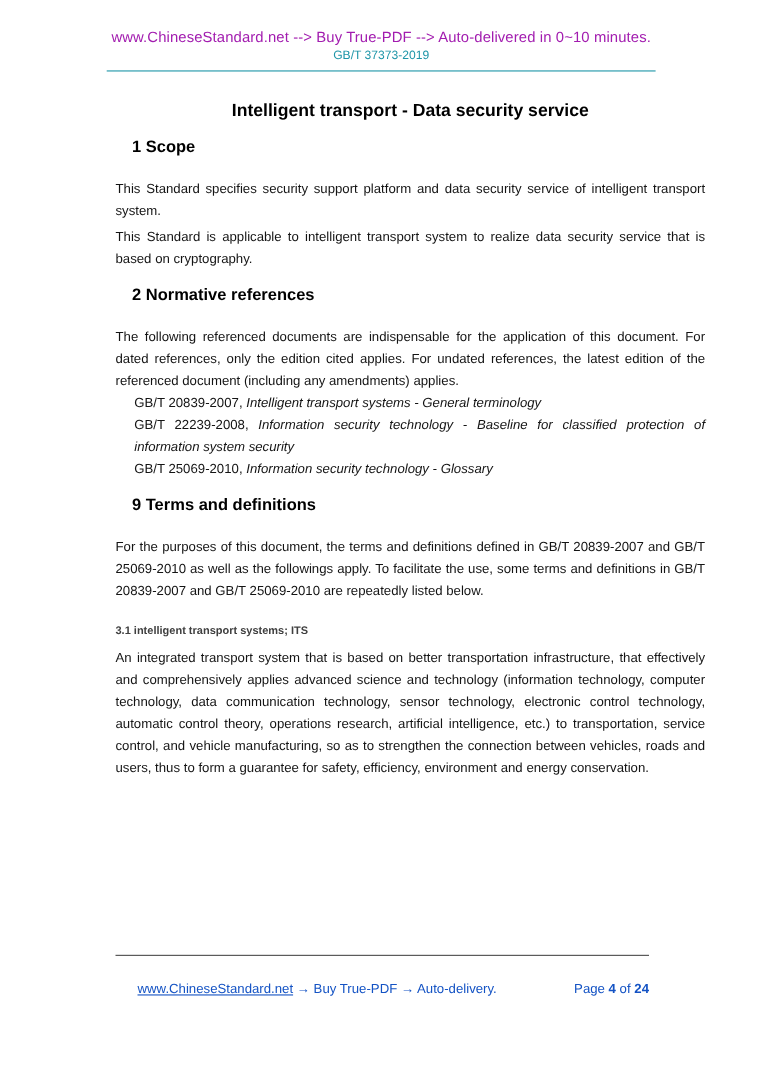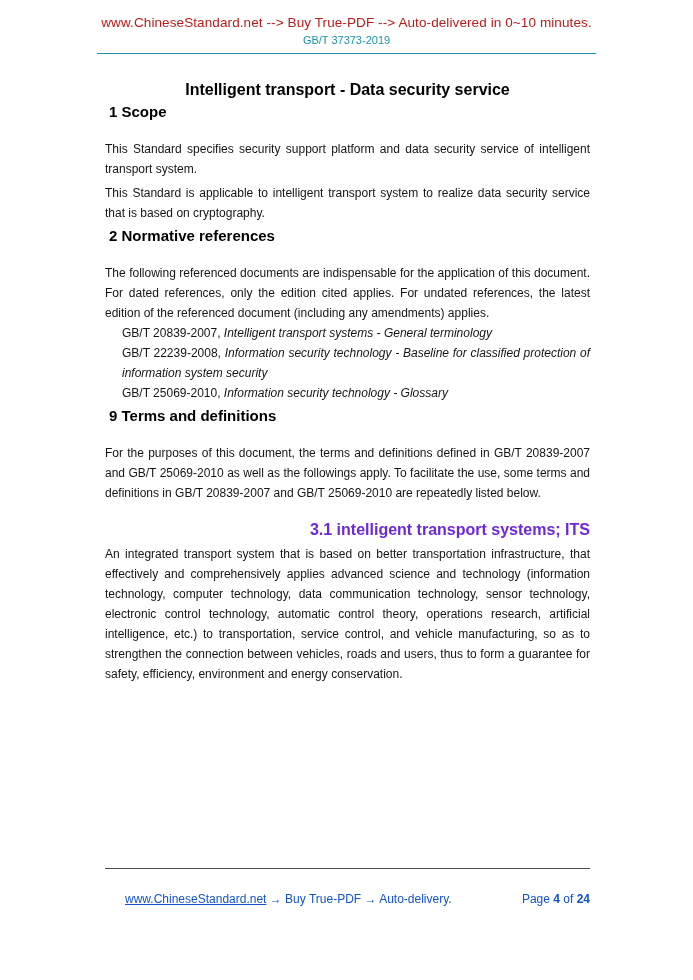--- a/index.html
+++ b/index.html
@@ -12,76 +12,76 @@
     color: #111111;
   }
   .page {
     position: relative;
     width: 693px;
     height: 980px;
     background: #ffffff;
     overflow: hidden;
   }
   .promo {
-    padding-top: 15px;
+    padding-top: 26px;
     text-align: center;
-    color: #b91c1c;
+    color: #a21caf;
     font-size: 13.5px;
     letter-spacing: 0.1px;
   }
   .std-code {
     text-align: center;
     color: #1d95a8;
     font-size: 11px;
     margin-top: 4px;
   }
   .header-rule {
     width: 499px;
     border: none;
     border-top: 1px solid #1d95a8;
     margin: 7px auto 0 auto;
   }
   .content {
-    padding: 0 103px 0 105px;
+    padding: 0 52px 0 105px;
   }
   .doc-title {
     font-size: 16px;
     font-weight: bold;
     text-align: center;
     color: #000000;
     margin: 27px 0 0 0;
   }
   h2.section-heading {
     font-size: 15px;
     font-weight: bold;
     color: #000000;
-    margin: 4px;
+    margin: 15px;
   }
   .h-scope { margin-top: 63px; }
   .h-normative { margin-top: 30px; }
   .h-terms { margin-top: 30px; }
   p {
     margin: 0;
     font-size: 12px;
     line-height: 20px;
     text-align: justify;
     color: #141414;
   }
   .p-block { margin-top: 19px; }
   .p-follow { margin-top: 4px; }
   .ref {
     margin-left: 17px;
   }
   .ref i { font-style: italic; }
   .term-heading {
     margin-top: 17px;
-    font-size: 16px;
+    font-size: 10px;
     font-weight: bold;
-    text-align: right;
-    color: #6d28d9;
+    text-align: left;
+    color: #404040;
   }
   .footer {
     position: absolute;
     left: 105px;
     width: 485px;
     bottom: 60px;
     border-top: 1px solid #4a4a4a;
     padding-top: 9px;
     display: flex;
     justify-content: space-between;

